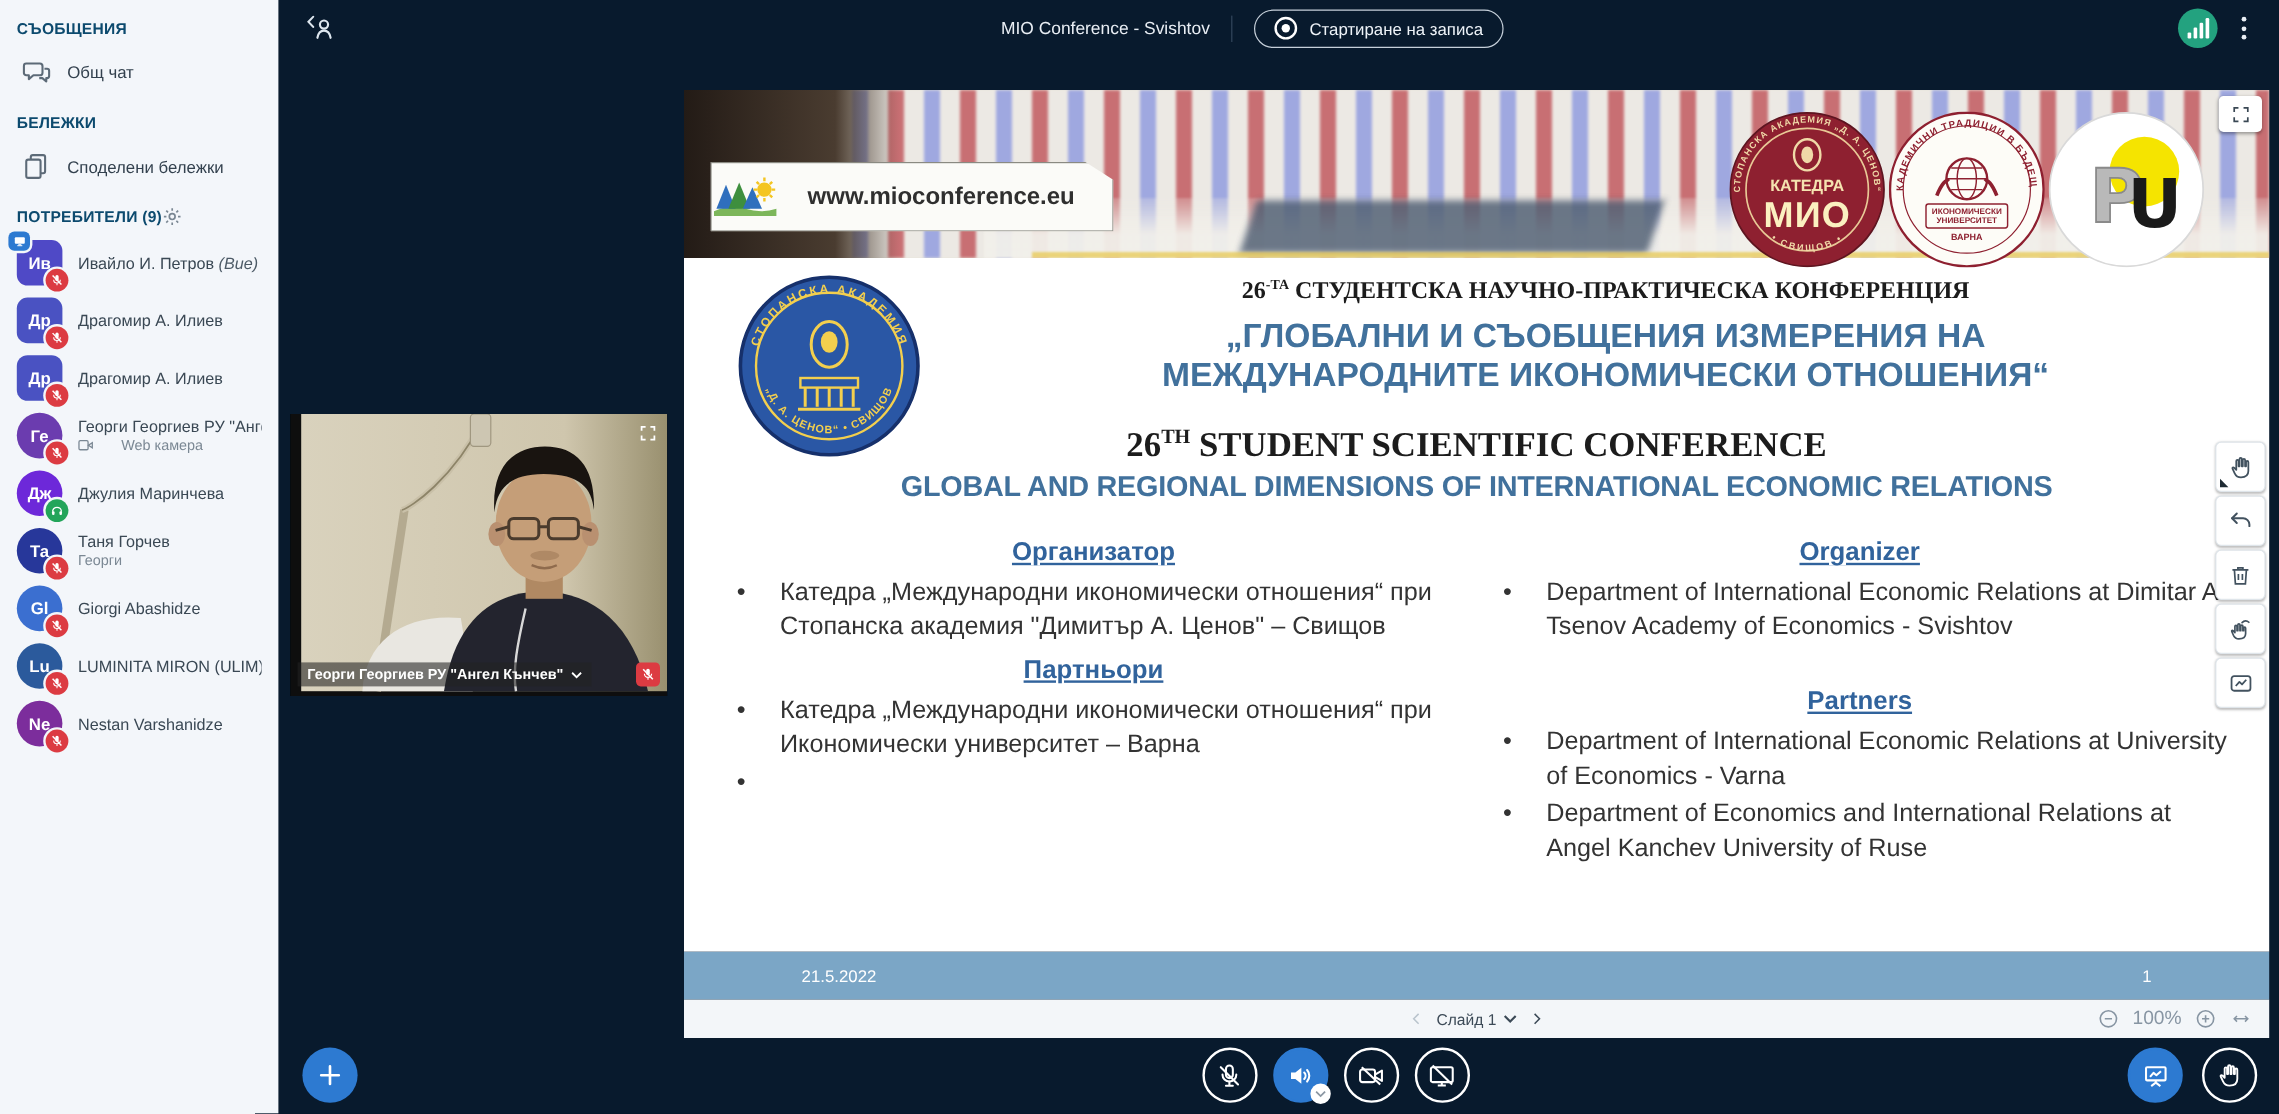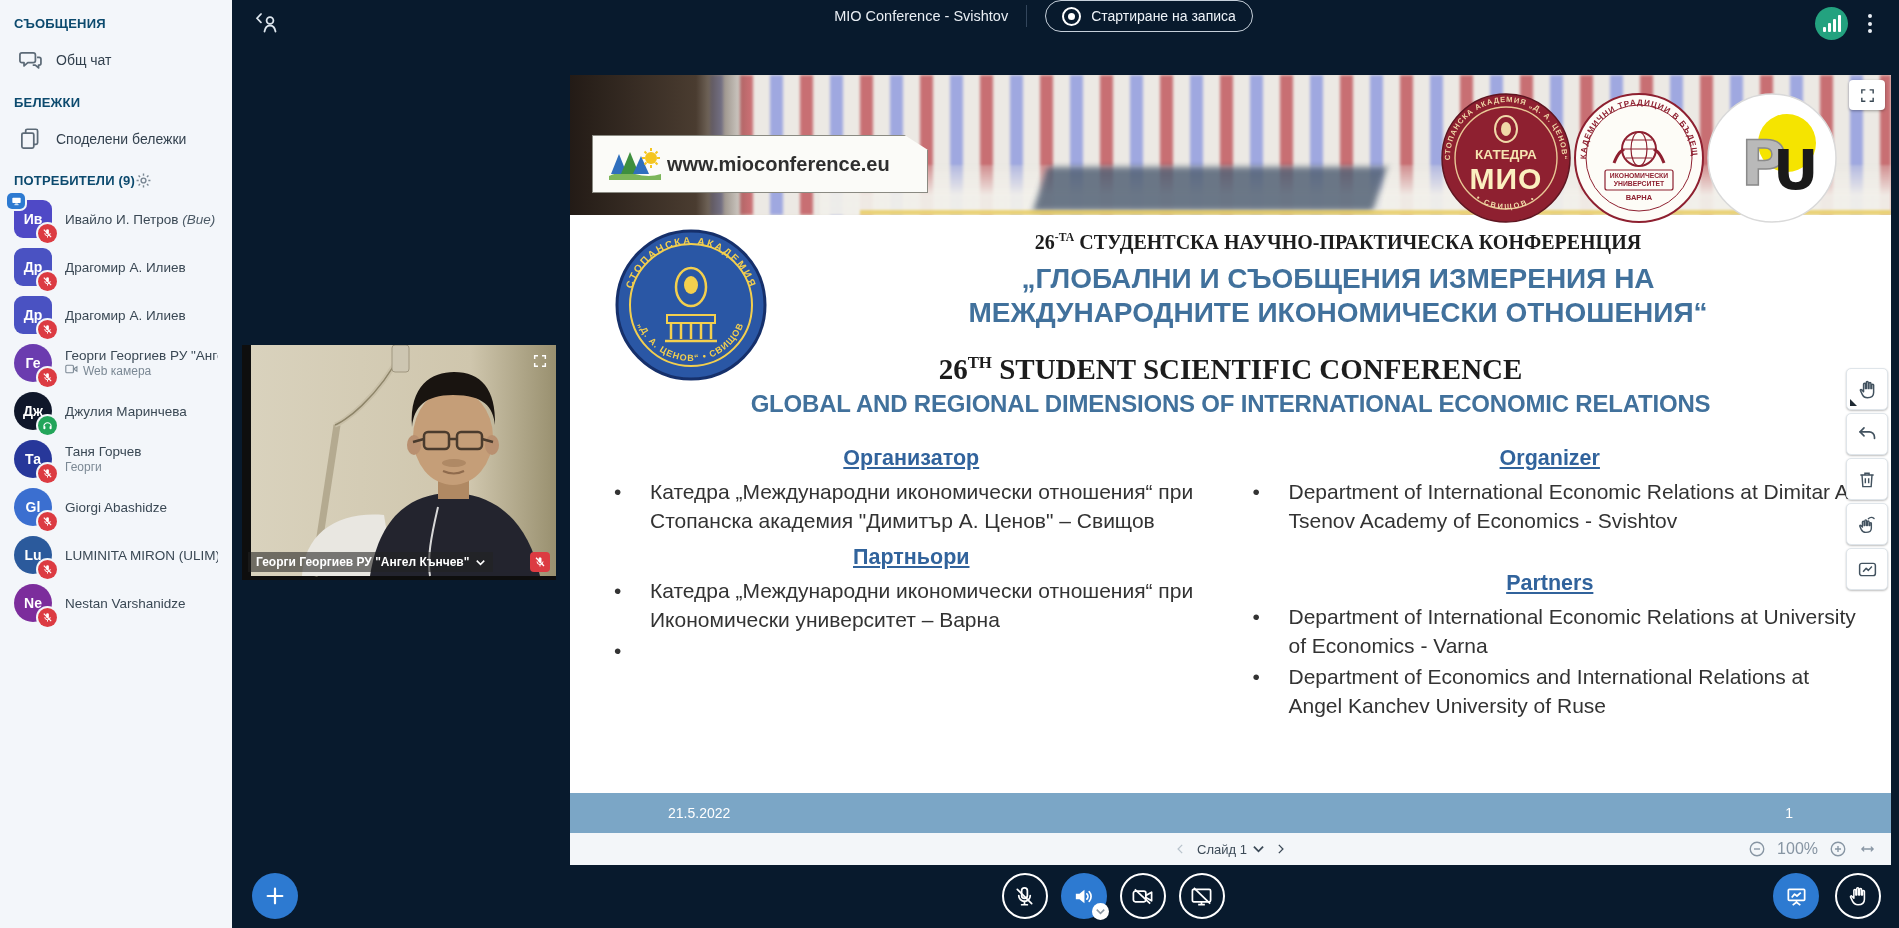--- a/index.html
+++ b/index.html
@@ -20,25 +20,25 @@
           font-size:14px;display:flex;align-items:center;justify-content:center;flex:none}
   .avatar.square{border-radius:9px}
   .badge{position:absolute;width:19px;height:19px;border-radius:50%;display:flex;align-items:center;
          justify-content:center;box-shadow:0 0 0 2px #f3f6fa}
   .badge.mic{background:#dc3b42;right:-5px;bottom:-5px}
   .badge.listen{background:#23a55a;right:-5px;bottom:-5px}
   .badge.screen{background:#2d7ad1;border-radius:5px;left:-7px;top:-7px;width:18px;height:16px}
   .user-meta{min-width:0}
   .user-name{font-size:13.5px;color:#3a4854;white-space:nowrap;overflow:hidden;text-overflow:clip;display:block}
   .user-name i{font-style:italic;color:#4c5a66}
-  .user-sub{font-size:12px;color:#7b8894;display:flex;gap:5px;margin-top:1px}
+  .user-sub{font-size:12px;color:#7b8894;display:flex;gap:23px;align-items:center;margin-top:1px}
 
   
   .main{position:absolute;left:232px;top:0;right:0;bottom:0;background:#081a2d}
-  .topbar{height:47px;display:flex;padding:0 23px;color:#e9eef4;position:relative}
+  .topbar{height:47px;display:flex;align-items:center;padding:0 23px;color:#e9eef4;position:relative}
   .toggle-users{cursor:pointer;color:#dde6ee;display:flex;align-items:center}
   .topbar-center{position:absolute;left:0;right:0;display:flex;justify-content:center;align-items:center;
                  gap:18px;transform:translateX(-22px);pointer-events:none}
   .topbar-center>*{pointer-events:auto}
   .conf-title{font-size:14.5px;color:#e9eef4}
   .tb-divider{width:1px;height:22px;background:#33465c}
   .record-btn{display:flex;align-items:center;gap:10px;border:1px solid #c6d0da;border-radius:17px;height:32px;
               padding:0 16px;font-size:14px;color:#eef3f8;background:transparent;cursor:pointer;
               font-family:"Liberation Sans",sans-serif}
   .record-dot{width:15px;height:15px;border:2px solid #fff;border-radius:50%;display:flex;align-items:center;justify-content:center}
@@ -59,22 +59,22 @@
            background:repeating-linear-gradient(90deg,#9fa8e0 0 13px,#ece9e4 13px 30px,#c86f73 30px 43px,#ece9e4 43px 60px);
            filter:blur(1.5px)}
   .pblob{position:absolute;left:0;top:0;width:180px;height:100%;
          background:linear-gradient(90deg,#231b16,#4a3c30 70%,rgba(74,60,48,0))}
   .lowlight{position:absolute;left:250px;right:0;top:90px;bottom:0;
             background:linear-gradient(180deg,rgba(236,233,228,.25),rgba(242,240,234,.95) 60%);filter:blur(1px)}
   .laptop{position:absolute;left:470px;top:92px;width:340px;height:44px;background:#3e4f66;
           transform:skewX(-18deg);filter:blur(3px);opacity:.75}
   .ystrip{position:absolute;left:290px;right:0;bottom:0;height:5px;background:#e8c84a;opacity:.7;filter:blur(1px)}
   .url-box{position:absolute;left:22px;top:60px;width:336px;height:58px;background:#fbfbf8;border:1px solid #8a8a82;
-           clip-path:polygon(0 0,93% 0,100% 26%,100% 100%,0 100%);display:flex;align-items:center;gap:4px;
-           padding:0 14px;box-sizing:border-box;z-index:4}
+           clip-path:polygon(0 0,93% 0,100% 26%,100% 100%,0 100%);display:flex;align-items:center;gap:24px;
+           padding:0 0;box-sizing:border-box;z-index:4}
   .url-text{font-weight:700;font-size:20px;color:#2f2f2f}
   .logo-row{position:absolute;right:54px;top:18px;display:flex;gap:3px;z-index:5}
   .fullscreen-btn{position:absolute;right:6px;top:5px;width:36px;height:30px;background:#fff;border-radius:4px;
                   color:#3a4854;display:flex;align-items:center;justify-content:center;
                   box-shadow:0 1px 3px rgba(0,0,0,.35);z-index:6;cursor:pointer}
 
   .slide{flex:1;background:#fff;position:relative;padding:16px 22px 0;box-sizing:border-box;overflow:hidden}
   .academy-logo{position:absolute;left:45px;top:14px}
   .slide-head{margin-left:215px;text-align:center}
   .t-serif{font-family:"Liberation Serif",serif;font-weight:700;font-size:20px;color:#1c1c1c;white-space:nowrap}
@@ -235,21 +235,21 @@
         <svg width="13" height="10" viewBox="0 0 24 18" fill="none" stroke="currentColor" stroke-width="2">
             <rect x="1.5" y="2" width="14" height="14" rx="2"></rect>
             <path d="M16 9l6-4v8z"></path>
           </svg>
         <span>Web камера</span>
       </span>
     </div>
   </div>
 
   <div class="user-row">
-    <div class="avatar" style="background: #0f172a;">
+    <div class="avatar" style="background: #6d28d9;">
       <span>Дж</span>
       <span class="badge listen">
         <svg width="11" height="11" viewBox="0 0 24 24" fill="none" stroke="#fff" stroke-width="2.4">
             <path d="M4 14a8 8 0 0 1 16 0"></path>
             <rect x="3" y="13" width="4.5" height="7" rx="2" fill="#fff" stroke="none"></rect>
             <rect x="16.5" y="13" width="4.5" height="7" rx="2" fill="#fff" stroke="none"></rect>
           </svg>
       </span>
     </div>
     <div class="user-meta">

